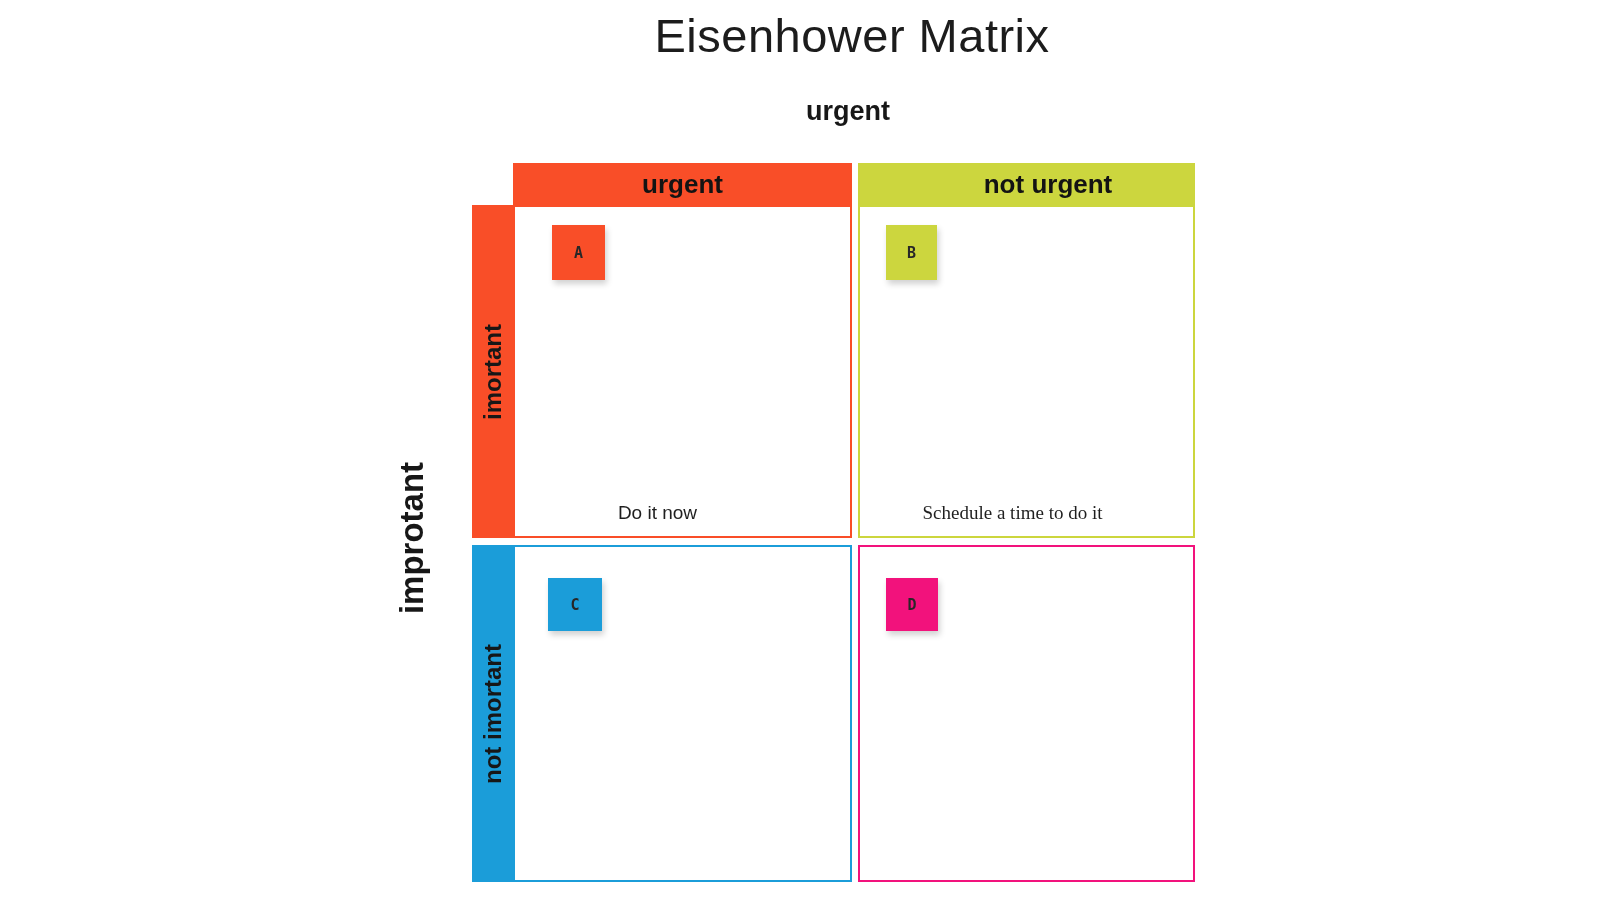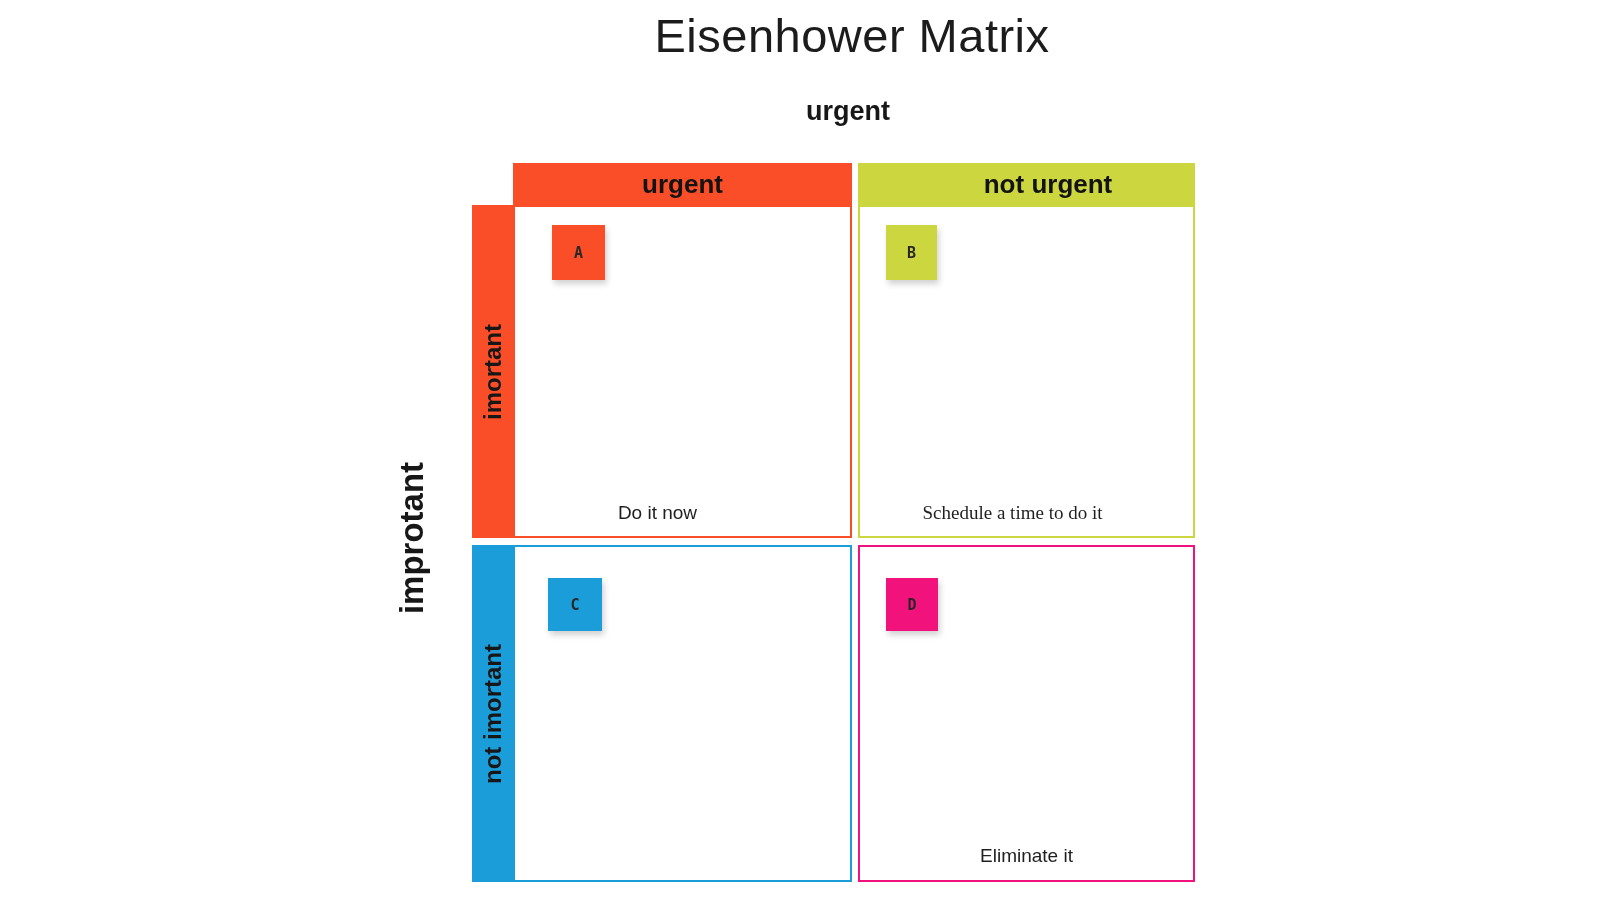--- a/index.html
+++ b/index.html
@@ -151,16 +151,15 @@
     <div class="sticky" style="background-color: rgb(204, 214, 62);">B</div>
     <div class="caption">Schedule a time to do it</div>
   </div>
 
   <div class="quadrant q-c" style="border-color: rgb(27, 157, 217);">
     <div class="sticky" style="background-color: rgb(27, 157, 217);">C</div>
   </div>
 
   <div class="quadrant q-d" style="border-color: rgb(242, 18, 124);">
     <div class="sticky" style="background-color: rgb(242, 18, 124);">D</div>
-    <div class="caption">Eliminate it</div>
   </div>
 
 </div>
 
 </body></html>

